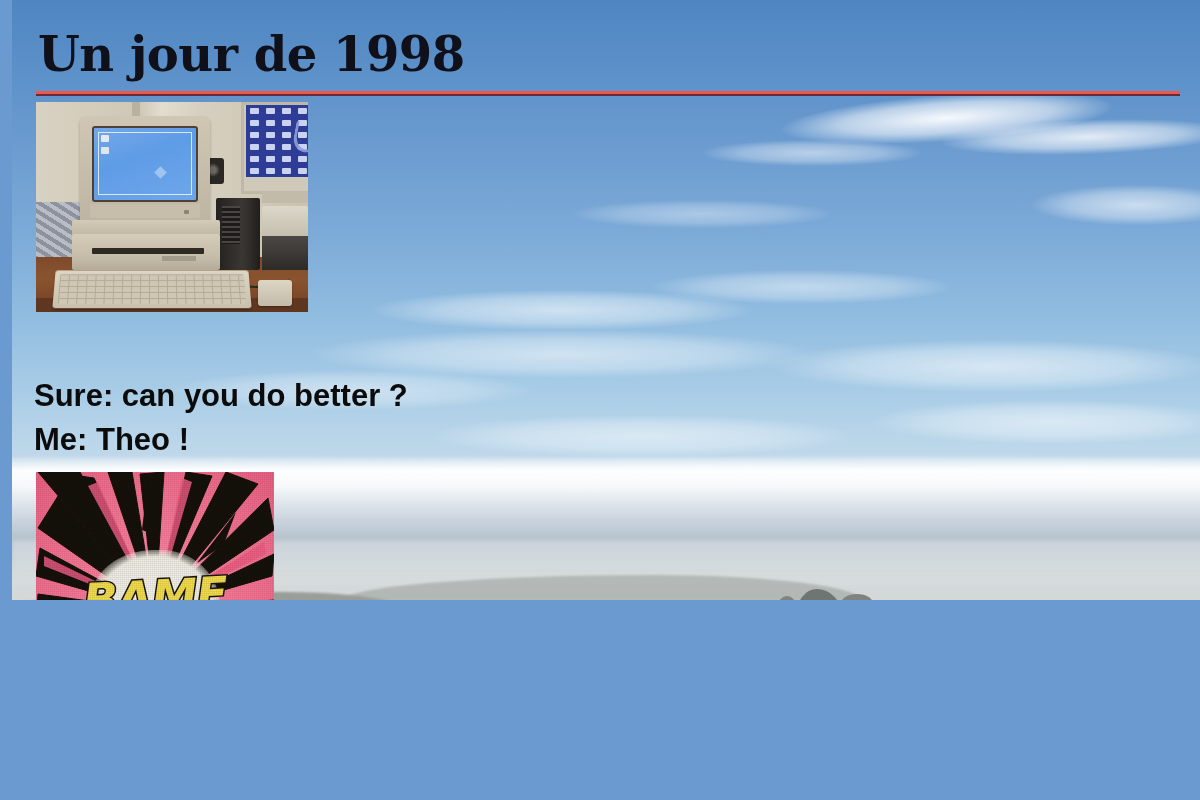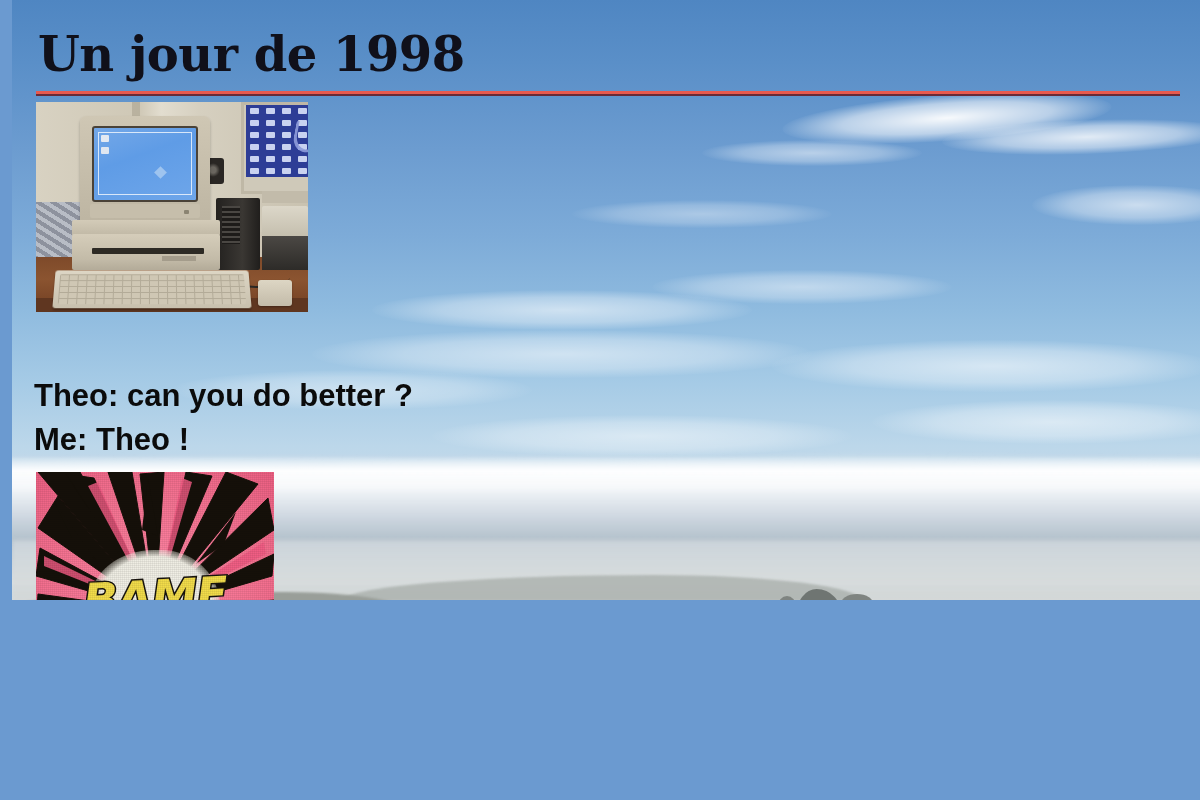--- a/index.html
+++ b/index.html
@@ -549,21 +549,21 @@
     <div class="slot-badge"></div>
 
     <div class="cable"></div>
     <div class="keyboard">
       <div class="keys"></div>
     </div>
     <div class="mouse"></div>
   </div>
 
   <div class="dialogue">
-    <div class="nowrap">Theo: can you do better ?</div>
+    <div class="nowrap">Sure: can you do better ?</div>
     <div class="nowrap">Me: Theo !</div>
   </div>
 
   <div class="photo-bamf">
     <div class="bamf-pink"></div>
     <svg class="burst" viewBox="0 0 238 276" preserveAspectRatio="none">
       <g fill="#151009" stroke="#151009" stroke-width="1">
         <path d="M119 138 L2 0 L44 0 L119 138Z"></path>
         <path d="M119 138 L30 2 L58 6 L119 138Z"></path>
         <path d="M119 138 L72 0 L96 0 L119 138Z"></path>

